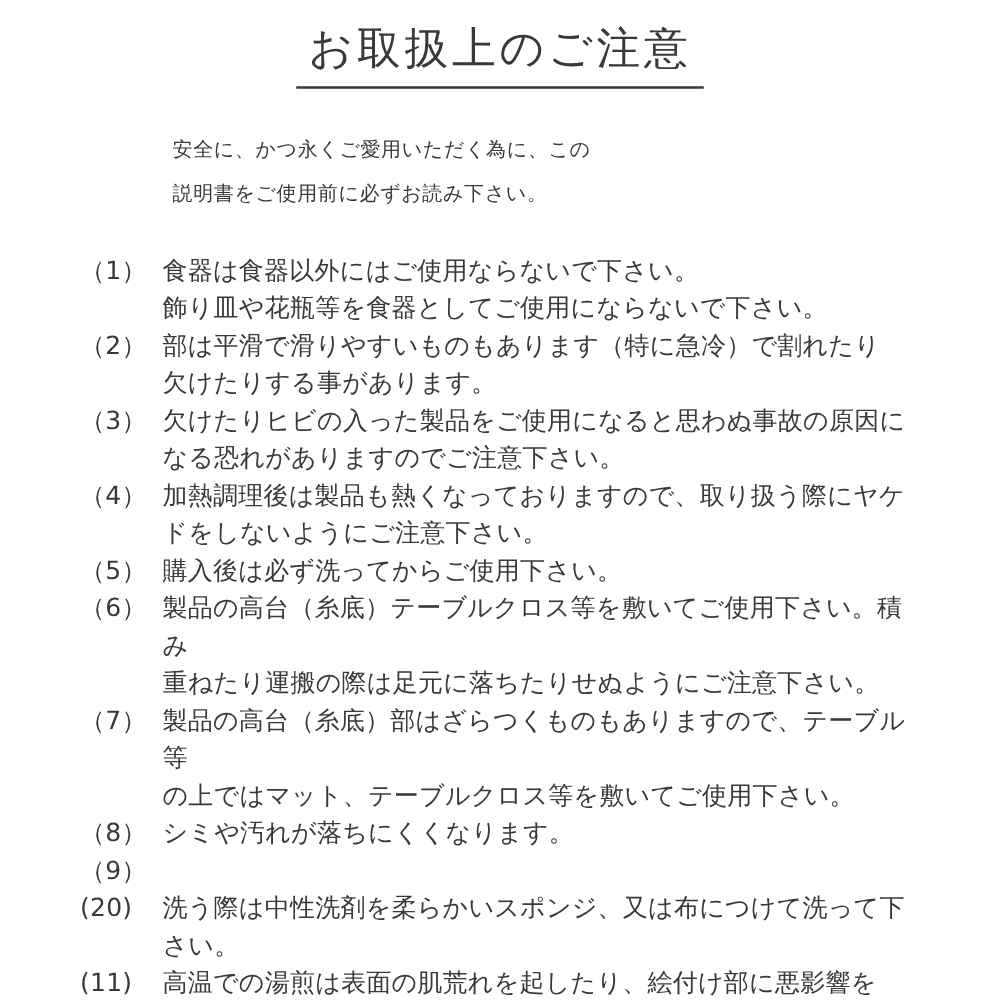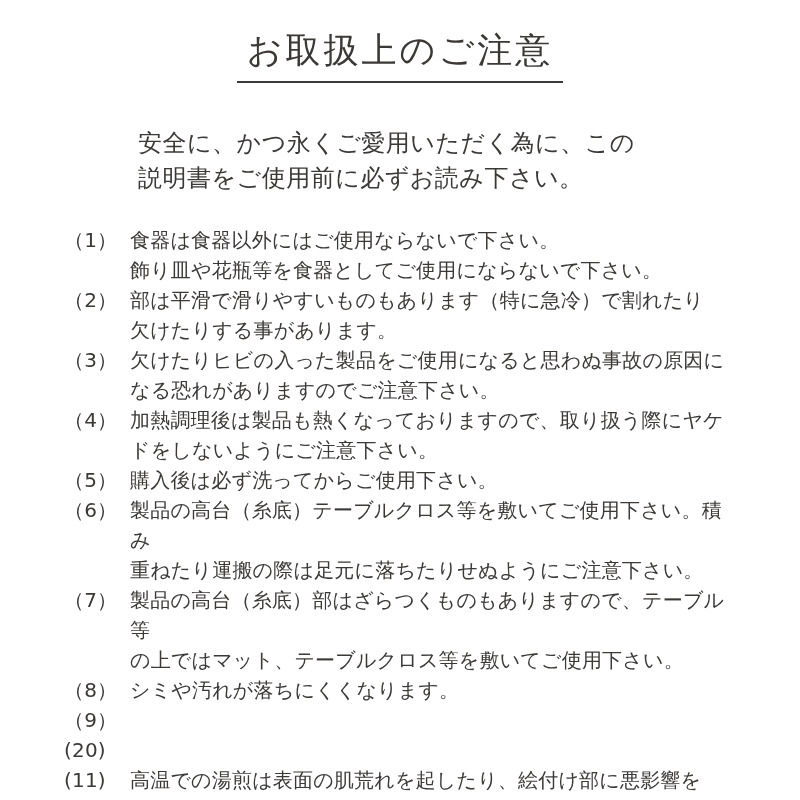--- a/index.html
+++ b/index.html
@@ -9,30 +9,30 @@
     height: 800px;
     background: #ffffff;
     color: #3b3836;
     font-family: "DejaVu Sans", "Liberation Sans", sans-serif;
     overflow: hidden;
     box-sizing: border-box;
   }
   .title-row { text-align: center; padding-top: 15px; }
   .title {
     display: inline-block;
-    margin: 12px;
+    margin: 0;
     font-size: 35px;
     font-weight: 400;
     letter-spacing: 3px;
     padding: 0 10px 7px 10px;
     border-bottom: 2px solid #3b3836;
   }
   .intro {
     margin: 31px 0 0 138px;
-    font-size: 24px;
+    font-size: 16px;
     font-weight: 400;
     line-height: 35px;
     letter-spacing: 0.5px;
     white-space: pre-line;
   }
   .notice-list {
     margin: 29px 0 0 0;
     padding: 0;
     list-style: none;
     font-size: 20px;
@@ -92,20 +92,22 @@
     </li>
     <li class="notice">
       <span class="num">（8）</span>
       <span class="text">シミや汚れが落ちにくくなります。</span>
     </li>
     <li class="notice">
       <span class="num">（9）</span>
     </li>
     <li class="notice">
       <span class="num">(20)</span>
+      <span class="text">洗う際は中性洗剤を柔らかいスポンジ、又は布につけて洗って下
+さい。</span>
     </li>
     <li class="notice">
       <span class="num">(11)</span>
       <span class="text">高温での湯煎は表面の肌荒れを起したり、絵付け部に悪影響を
 与えますのでご注意下さい。煮沸は行わないで下さい。</span>
     </li>
   </ol>
 
 </div>
 

